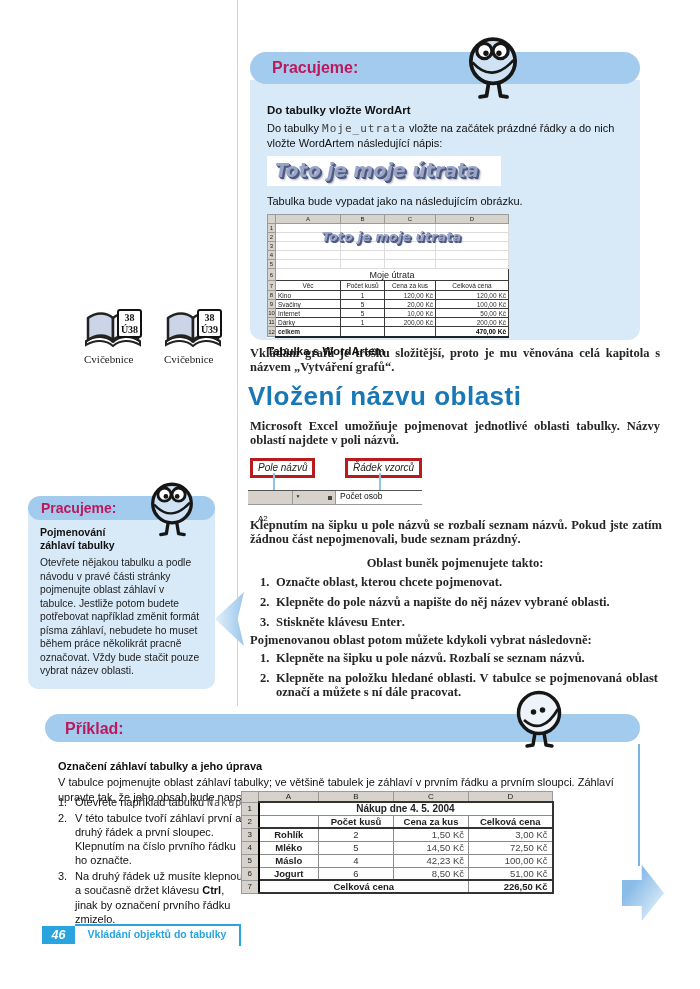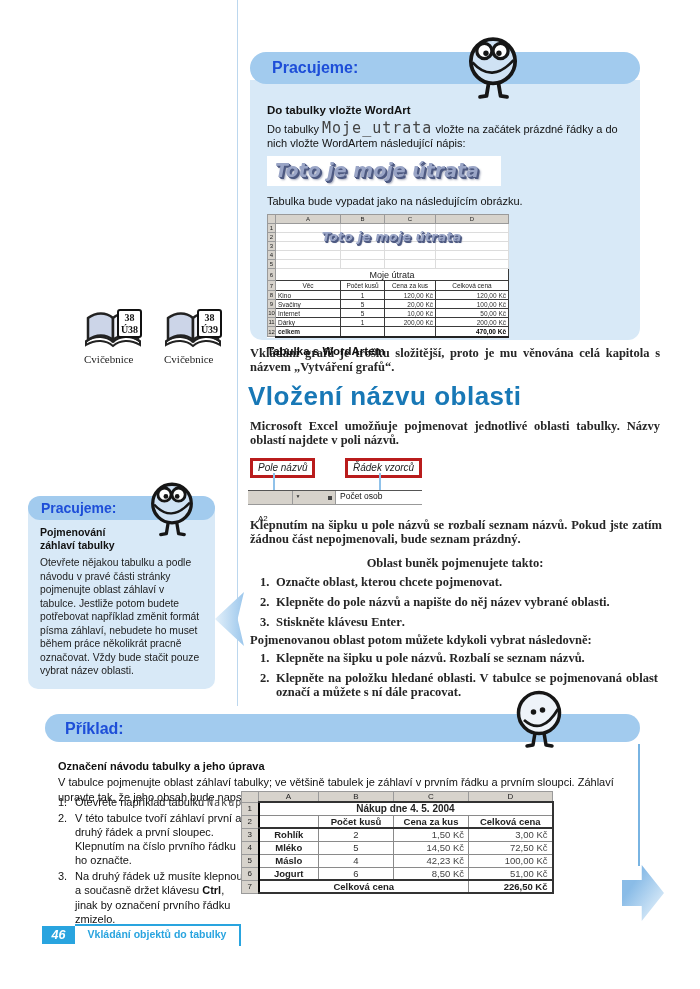--- a/index.html
+++ b/index.html
@@ -2,32 +2,32 @@
 <html lang="cs" style="--pill-blue: #a2cbee; --panel-blue: #d8e9f7; --heading-blue: #1878b6; --footer-blue: #29a4df; --line-blue: #79b4e2; --divider-blue: #bcd7ee; --arrow-blue: #8abce7; --wordart-blue: #9aa5c6;"><head>
 <meta charset="utf-8">
 <style>
   html,body{margin:0;padding:0;background:#fff;}
   #page{position:relative;width:700px;height:989px;background:#fff;overflow:hidden;
         font-family:"Liberation Sans",sans-serif;color:#222;}
   .abs{position:absolute;}
   .vdiv{left:237px;top:0;width:1px;height:706px;background:var(--divider-blue,#bcd7ee);}
 
   
-  .pill{background:var(--pill-blue,#a2cbee);border-radius:17px;color:#1d4ed8;font-weight:bold;box-sizing:border-box;z-index:3;}
+  .pill{background:var(--pill-blue,#a2cbee);border-radius:17px;color:#be185d;font-weight:bold;box-sizing:border-box;z-index:3;}
   .panel{background:var(--panel-blue,#d8e9f7);box-sizing:border-box;z-index:1;}
   .topbox-pill{left:250px;top:52px;width:390px;height:32px;line-height:32px;font-size:16px;padding-left:22px;}
   .topbox-body{left:250px;top:80px;width:390px;height:260px;border-radius:0 0 12px 12px;padding:12px 17px 0;}
   .side-pill{left:28px;top:496px;width:187px;height:24px;line-height:24px;font-size:14px;padding-left:13px;border-radius:12px;}
   .side-body{left:28px;top:508px;width:187px;height:181px;border-radius:0 0 10px 10px;padding:18px 12px 0;}
   .ex-pill{left:45px;top:714px;width:595px;height:28px;line-height:30px;font-size:16px;padding-left:20px;border-radius:15px;}
 
   .b-sub{font-size:11.5px;font-weight:bold;margin:12px 0 5px;color:#111;}
   .b-p{font-size:11px;line-height:14px;margin:0 0 6px;color:#111;}
   .b-cap{font-size:11.5px;font-weight:bold;margin:5px 0 0;color:#111;}
-  .code{font-family:"DejaVu Sans Mono",monospace;font-size:15px;letter-spacing:1px;color:#444;}
+  .code{font-family:"DejaVu Sans Mono",monospace;font-size:11px;letter-spacing:1px;color:#444;}
 
   
   .wordart{font-family:"DejaVu Sans",sans-serif;font-weight:bold;font-style:italic;white-space:nowrap;
            color:var(--wordart-blue,#9aa5c6);
            text-shadow:1px 1px 0 #4e5a82,2px 2px 0 #4e5a82,3px 3px 2px rgba(60,70,110,.45);}
   .wordart-box{background:#fff;width:218px;padding:3px 8px 5px;margin:2px 0 8px;}
   .wordart-box .wordart{font-size:19px;}
   .wa-ov{position:absolute;left:8px;top:15px;width:233px;text-align:center;font-size:13px;
          text-shadow:1px 1px 0 #4e5a82,1.5px 1.5px 0 #4e5a82,2px 2px 1px rgba(60,70,110,.45);}
 
@@ -366,21 +366,21 @@
   <svg class="abs mascot" style="left:512px;top:688px;width:54px;height:68px" viewBox="0 0 100 136">
     <path d="M42 90 L38 114 M38 114 L26 116 M60 90 L64 114 M64 114 L76 116" fill="none" stroke="#161616" stroke-width="7" stroke-linecap="round"></path>
     <circle cx="50" cy="50" r="41" fill="#eef3f9" stroke="#161616" stroke-width="7"></circle>
     <circle cx="39" cy="48" r="5.5" fill="#161616"></circle>
     <circle cx="57" cy="44" r="5.5" fill="#161616"></circle>
     <path d="M20 64 Q56 96 88 42" fill="none" stroke="#161616" stroke-width="5.5"></path>
   </svg>
   <div class="abs pill ex-pill">
     <span>Příklad:</span>
   </div>
-  <div class="abs ex-sub">Označení návodu tabulky a jeho úprava</div>
+  <div class="abs ex-sub">Označení záhlaví tabulky a jeho úprava</div>
   <div class="abs ex-intro">V tabulce pojmenujte oblast záhlaví tabulky; ve většině tabulek je záhlaví v prvním řádku a prvním sloupci. Záhlaví upravte tak, že jeho obsah bude napsán tučně a velikostí písma 12.</div>
 
   <div class="abs ex-steps">
     <div class="oli">
       <span class="num">1.</span>
       <span class="txt"><span></span><span>Otevřete například tabulku </span><span class="mono2">Nakup</span><b></b><span>.</span></span>
     </div>
     <div class="oli">
       <span class="num">2.</span>
       <span class="txt"><span>V této tabulce tvoří záhlaví první a druhý řádek a první sloupec. Klepnutím na číslo prvního řádku ho označte.</span><span></span><span class="mono2"></span><b></b><span></span></span>

